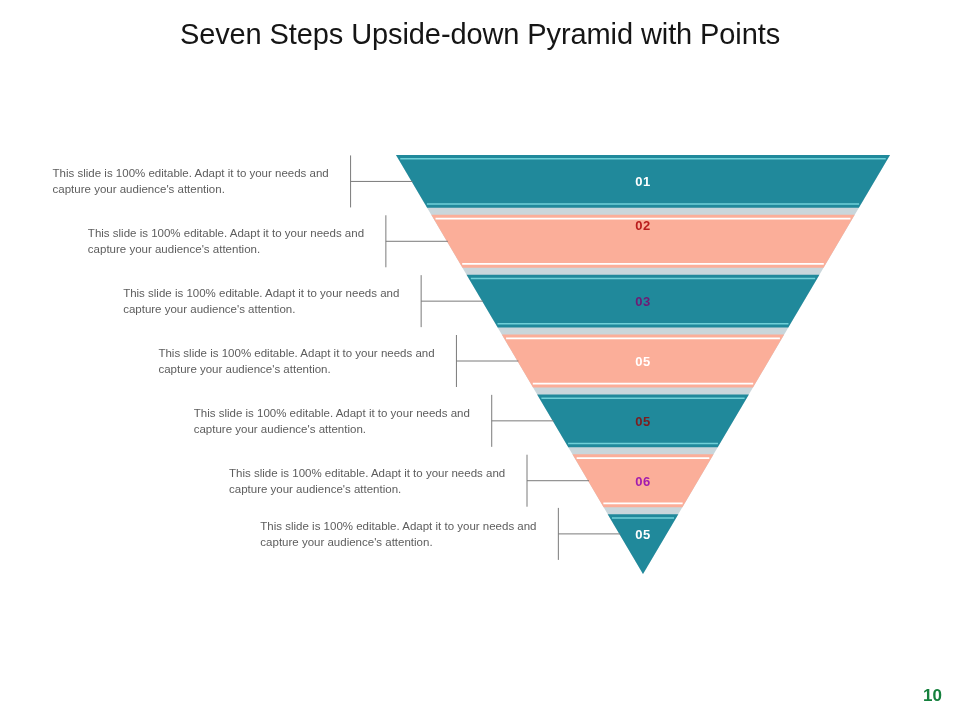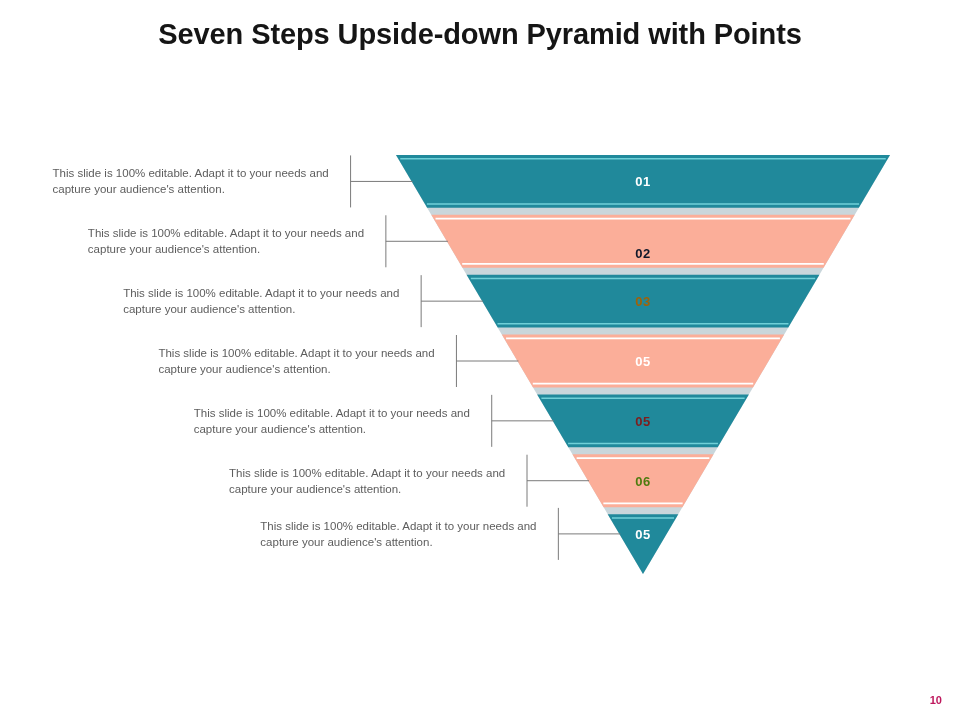--- a/index.html
+++ b/index.html
@@ -25,21 +25,21 @@
   }
 
   
   #slide-title {
     position: absolute;
     left: 0;
     top: 18px;
     width: 960px;
     text-align: center;
     font-size: 29px;
-    font-weight: bold;
+    font-weight: normal;
     color: #151515;
     letter-spacing: -0.1px;
     white-space: nowrap;
   }
 
   
   #diagram {
     position: absolute;
     left: 0;
     top: 0;
@@ -76,23 +76,23 @@
     line-height: 16px;
     color: #5d5d5d;
     transform: translateY(-50%);
   }
 
   
   #page-number {
     position: absolute;
     right: 18px;
     bottom: 14px;
-    font-size: 11px;
+    font-size: 17px;
     font-weight: bold;
-    color: #be185d;
+    color: #15803d;
   }
 </style>
 </head>
 <body>
 
 <div id="slide">
 
   <div id="slide-title">Seven Steps Upside-down Pyramid with Points</div>
 
   <div id="diagram">
@@ -134,25 +134,25 @@
           <line x1="491.7224684623253" x2="553.7224684623253" y1="420.8571428571429" y2="420.8571428571429" stroke="#7A7A7A" stroke-width="1"></line>
           <line x1="527.0081827480395" x2="527.0081827480395" y1="454.71428571428567" y2="506.71428571428567" stroke="#7A7A7A" stroke-width="1"></line>
           <line x1="527.0081827480395" x2="589.0081827480395" y1="480.71428571428567" y2="480.71428571428567" stroke="#7A7A7A" stroke-width="1"></line>
           <line x1="558.3585714285714" x2="558.3585714285714" y1="507.89571428571423" y2="559.8957142857142" stroke="#7A7A7A" stroke-width="1"></line>
           <line x1="558.3585714285714" x2="620.3585714285714" y1="533.8957142857142" y2="533.8957142857142" stroke="#7A7A7A" stroke-width="1"></line>
         </g>
     </svg>
 
     <div id="step-numbers">
         <div class="step-number" style="left: 643px; top: 181.429px; color: rgb(255, 255, 255);">01</div>
-        <div class="step-number" style="left: 643px; top: 253px; color: #0f172a;">02</div>
-        <div class="step-number" style="left: 643px; top: 301.143px; color: #a16207;">03</div>
+        <div class="step-number" style="left: 643px; top: 225px; color: #b91c1c;">02</div>
+        <div class="step-number" style="left: 643px; top: 301.143px; color: #701a75;">03</div>
         <div class="step-number" style="left: 643px; top: 361px; color: rgb(255, 255, 255);">05</div>
         <div class="step-number" style="left: 643px; top: 420.857px; color: #7f1d1d;">05</div>
-        <div class="step-number" style="left: 643px; top: 480.714px; color: #4d7c0f;">06</div>
+        <div class="step-number" style="left: 643px; top: 480.714px; color: #a21caf;">06</div>
         <div class="step-number" style="left: 643px; top: 533.896px; color: rgb(255, 255, 255);">05</div>
       </div>
     <div id="step-texts">
         <div class="step-text" style="width: 290px; left: 52.5796px; top: 181.429px; color: rgb(93, 93, 93);">This slide is 100% editable. Adapt it to your needs and capture your audience's attention.</div>
         <div class="step-text" style="width: 290px; left: 87.8653px; top: 241.286px; color: rgb(93, 93, 93);">This slide is 100% editable. Adapt it to your needs and capture your audience's attention.</div>
         <div class="step-text" style="width: 290px; left: 123.151px; top: 301.143px; color: rgb(93, 93, 93);">This slide is 100% editable. Adapt it to your needs and capture your audience's attention.</div>
         <div class="step-text" style="width: 290px; left: 158.437px; top: 361px; color: rgb(93, 93, 93);">This slide is 100% editable. Adapt it to your needs and capture your audience's attention.</div>
         <div class="step-text" style="width: 290px; left: 193.722px; top: 420.857px; color: rgb(93, 93, 93);">This slide is 100% editable. Adapt it to your needs and capture your audience's attention.</div>
         <div class="step-text" style="width: 290px; left: 229.008px; top: 480.714px; color: rgb(93, 93, 93);">This slide is 100% editable. Adapt it to your needs and capture your audience's attention.</div>
         <div class="step-text" style="width: 290px; left: 260.359px; top: 533.896px; color: rgb(93, 93, 93);">This slide is 100% editable. Adapt it to your needs and capture your audience's attention.</div>

